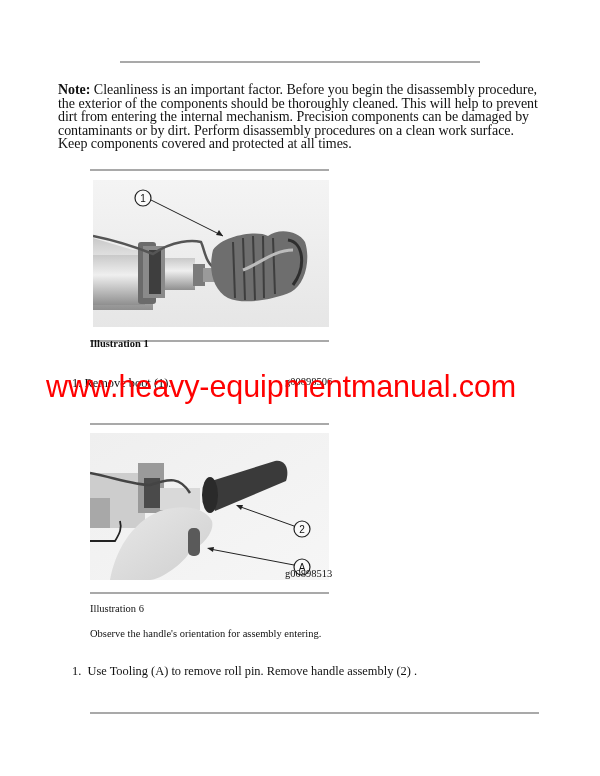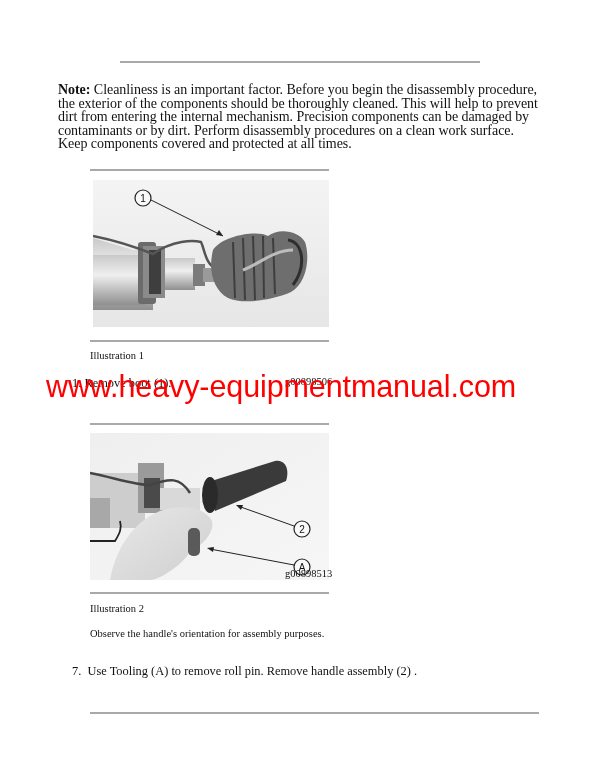--- a/index.html
+++ b/index.html
@@ -66,21 +66,21 @@
     <path d="M150 90 C165 85, 180 70, 200 70" stroke="#bcbcbc" stroke-width="3" fill="none"></path>
     <path d="M195 60 C210 62, 214 86, 200 105" stroke="#2e2e2e" stroke-width="3" fill="none"></path>
 
     <circle cx="50" cy="18" r="8" fill="#fafafa" stroke="#222" stroke-width="1.2"></circle>
     <text x="50" y="22" text-anchor="middle" font-family="Liberation Sans, sans-serif" font-size="10" fill="#111">1</text>
     <line x1="58" y1="20" x2="130" y2="56" stroke="#222" stroke-width="1"></line>
     <polygon points="130,56 123,55 126,50" fill="#222"></polygon>
   </svg>
 </div>
 <div class="rule" style="left:90px; top:340px; width:239px;"></div>
-<div class="caption" style="left:90px; top:350px;">Illustration 1</div>
+<div class="caption" style="left:90px; top:338px;font-weight:bold;">Illustration 1</div>
 <div class="caption" style="left:285px; top:350px;margin-top:26px;">g00898506</div>
 
 <div class="step" style="left:72px; top:376px;">1.  Remove boot (1).</div>
 
 <div class="watermark">www.heavy-equipmentmanual.com</div>
 
 <div class="rule" style="left:90px; top:423px; width:239px;"></div>
 <div class="photo" style="left:90px; top:433px; width:239px; height:147px;">
   <svg viewBox="0 0 239 147" preserveAspectRatio="none">
     <defs>
@@ -116,19 +116,19 @@
     <line x1="204" y1="93" x2="148" y2="73" stroke="#222" stroke-width="1"></line>
     <polygon points="146,72 153,72 151,77" fill="#222"></polygon>
 
     <circle cx="212" cy="134" r="8" fill="#fafafa" stroke="#222" stroke-width="1.2"></circle>
     <text x="212" y="138" text-anchor="middle" font-family="Liberation Sans, sans-serif" font-size="10" fill="#111">A</text>
     <line x1="204" y1="132" x2="120" y2="116" stroke="#222" stroke-width="1"></line>
     <polygon points="117,115 124,114 123,119" fill="#222"></polygon>
   </svg>
 </div>
 <div class="rule" style="left:90px; top:592px; width:239px;"></div>
-<div class="caption" style="left:90px; top:603px;">Illustration 2</div>
+<div class="caption" style="left:90px; top:603px;">Illustration 6</div>
 <div class="caption" style="left:285px; top:568px;">g00898513</div>
-<div class="caption" style="left:90px; top:628px;">Observe the handle's orientation for assembly purposes.</div>
+<div class="caption" style="left:90px; top:628px;">Observe the handle's orientation for assembly entering.</div>
 
-<div class="step" style="left:72px; top:664px; white-space:pre;">7.  Use Tooling (A) to remove roll pin. Remove handle assembly (2) .</div>
+<div class="step" style="left:72px; top:664px; white-space:pre;">1.  Use Tooling (A) to remove roll pin. Remove handle assembly (2) .</div>
 
 <div class="rule" style="left:90px; top:712px; width:449px;"></div>
 
 </body></html>

